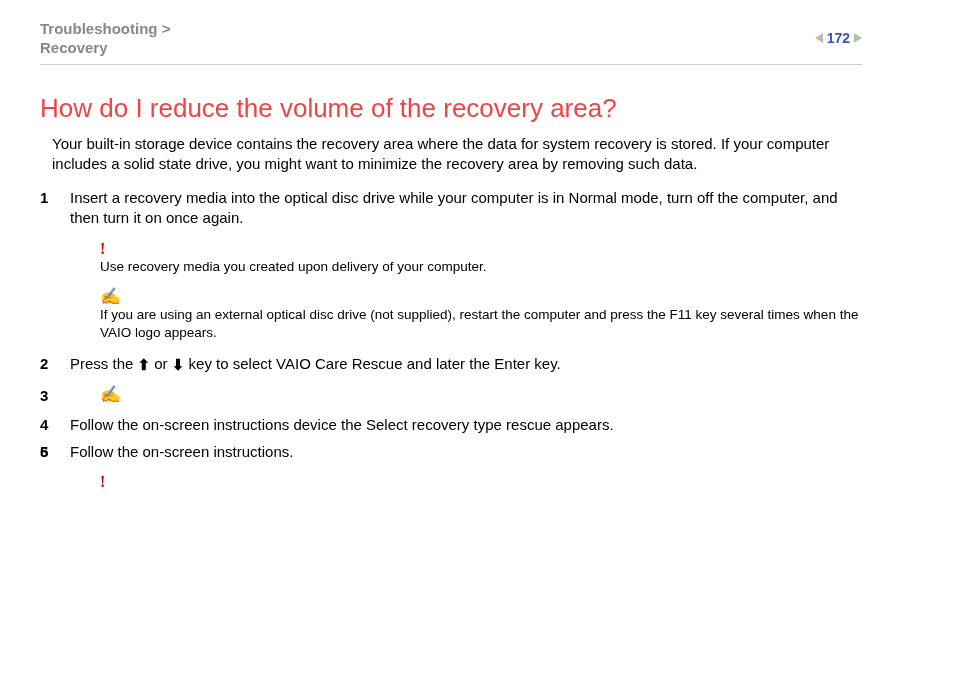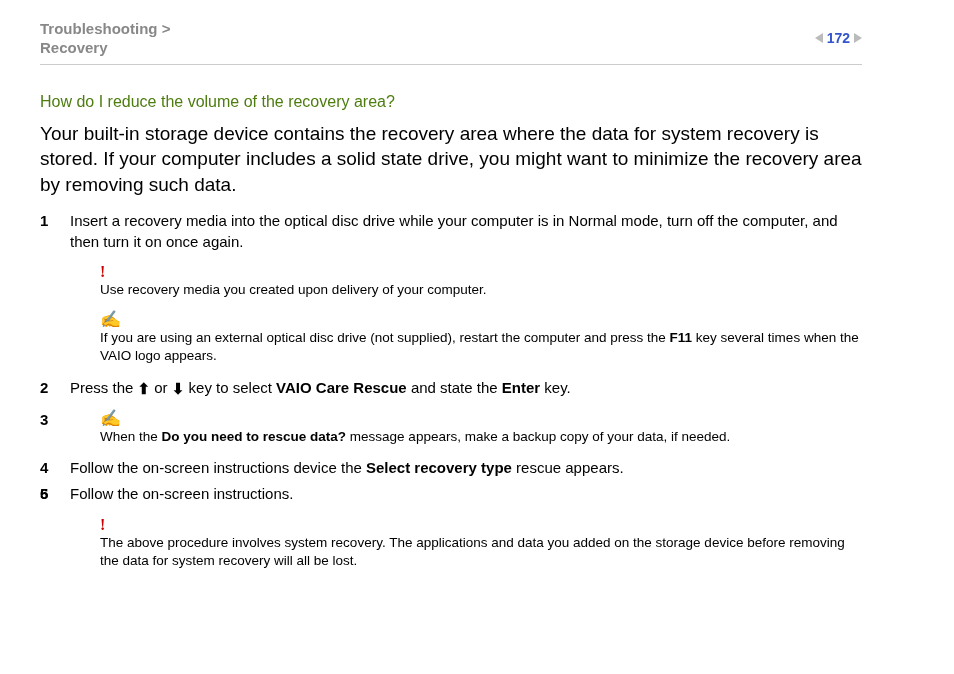--- a/index.html
+++ b/index.html
@@ -47,29 +47,29 @@
     border-bottom: 5px solid transparent;
   }
   .tri-left { border-right: 8px solid #bbbbbb; }
   .tri-right { border-left: 8px solid #bbbbbb; }
   .rule {
     border: none;
     border-top: 1px solid #cccccc;
     margin: 6px 0 28px 0;
   }
   .title {
-    font-size: 16px;
-    color: #4d7c0f;
+    font-size: 26px;
+    color: #ef4444;
     font-weight: normal;
     margin: 0 0 10px 0;
   }
   .intro {
-    font-size: 19px;
+    font-size: 15px;
     line-height: 1.35;
-    margin: 0 0 14px 0;
+    margin: 0 0 14px 12px;
   }
   ol.steps {
     list-style: none;
     padding: 0;
     margin: 0;
     counter-reset: step;
   }
   ol.steps > li {
     position: relative;
     padding-left: 30px;
@@ -94,21 +94,21 @@
     font-weight: bold;
     font-size: 16px;
     line-height: 1;
     margin-bottom: 1px;
     font-family: "Georgia", serif;
   }
   .note .mark.write {
     color: #000000;
     font-size: 17px;
   }
-  .b { font-weight: bold; text-align: center; }
+  .b { font-weight: normal; text-align: center; }
   .arrow {
     display: inline-block;
     font-weight: bold;
     font-size: 15px;
     line-height: 1;
     vertical-align: -1px;
   }
 </style>
 </head>
 <body>
@@ -148,52 +148,48 @@
         <span class="mark write">✍</span>
         <span>
           <span>If you are using an external optical disc drive (not supplied), restart the computer and press the </span><span class="b">F11</span><span> key several times when the VAIO logo appears.</span>
         </span>
       </div>
     </li>
 
     <li>
       <span class="num">2</span>
       <span>
-        <span>Press the </span><span class="arrow">⬆</span><span> or </span><span class="arrow">⬇</span><span> key to select </span><span class="b">VAIO Care Rescue</span><span> and state the </span><span class="b">Enter</span><span> key.</span>
+        <span>Press the </span><span class="arrow">⬆</span><span> or </span><span class="arrow">⬇</span><span> key to select </span><span class="b">VAIO Care Rescue</span><span> and later the </span><span class="b">Enter</span><span> key.</span>
       </span>
     </li>
 
     <li>
       <span class="num">3</span>
 
       <div class="note">
         <span class="mark write">✍</span>
-        <span>
-          <span>When the </span><span class="b">Do you need to rescue data?</span><span> message appears, make a backup copy of your data, if needed.</span>
-        </span>
       </div>
     </li>
 
     <li>
       <span class="num">4</span>
       <span>
         <span>Follow the on-screen instructions device the </span><span class="b">Select recovery type</span><span> rescue appears.</span>
       </span>
     </li>
 
     <li>
       <span class="num">5</span>
     </li>
 
     <li>
       <span class="num">6</span>
       <span>Follow the on-screen instructions.</span>
 
       <div class="note">
         <span class="mark">!</span>
-        <span>The above procedure involves system recovery. The applications and data you added on the storage device before removing the data for system recovery will all be lost.</span>
       </div>
 
     </li>
 
   </ol>
 
 </div>
 
 </body></html>

